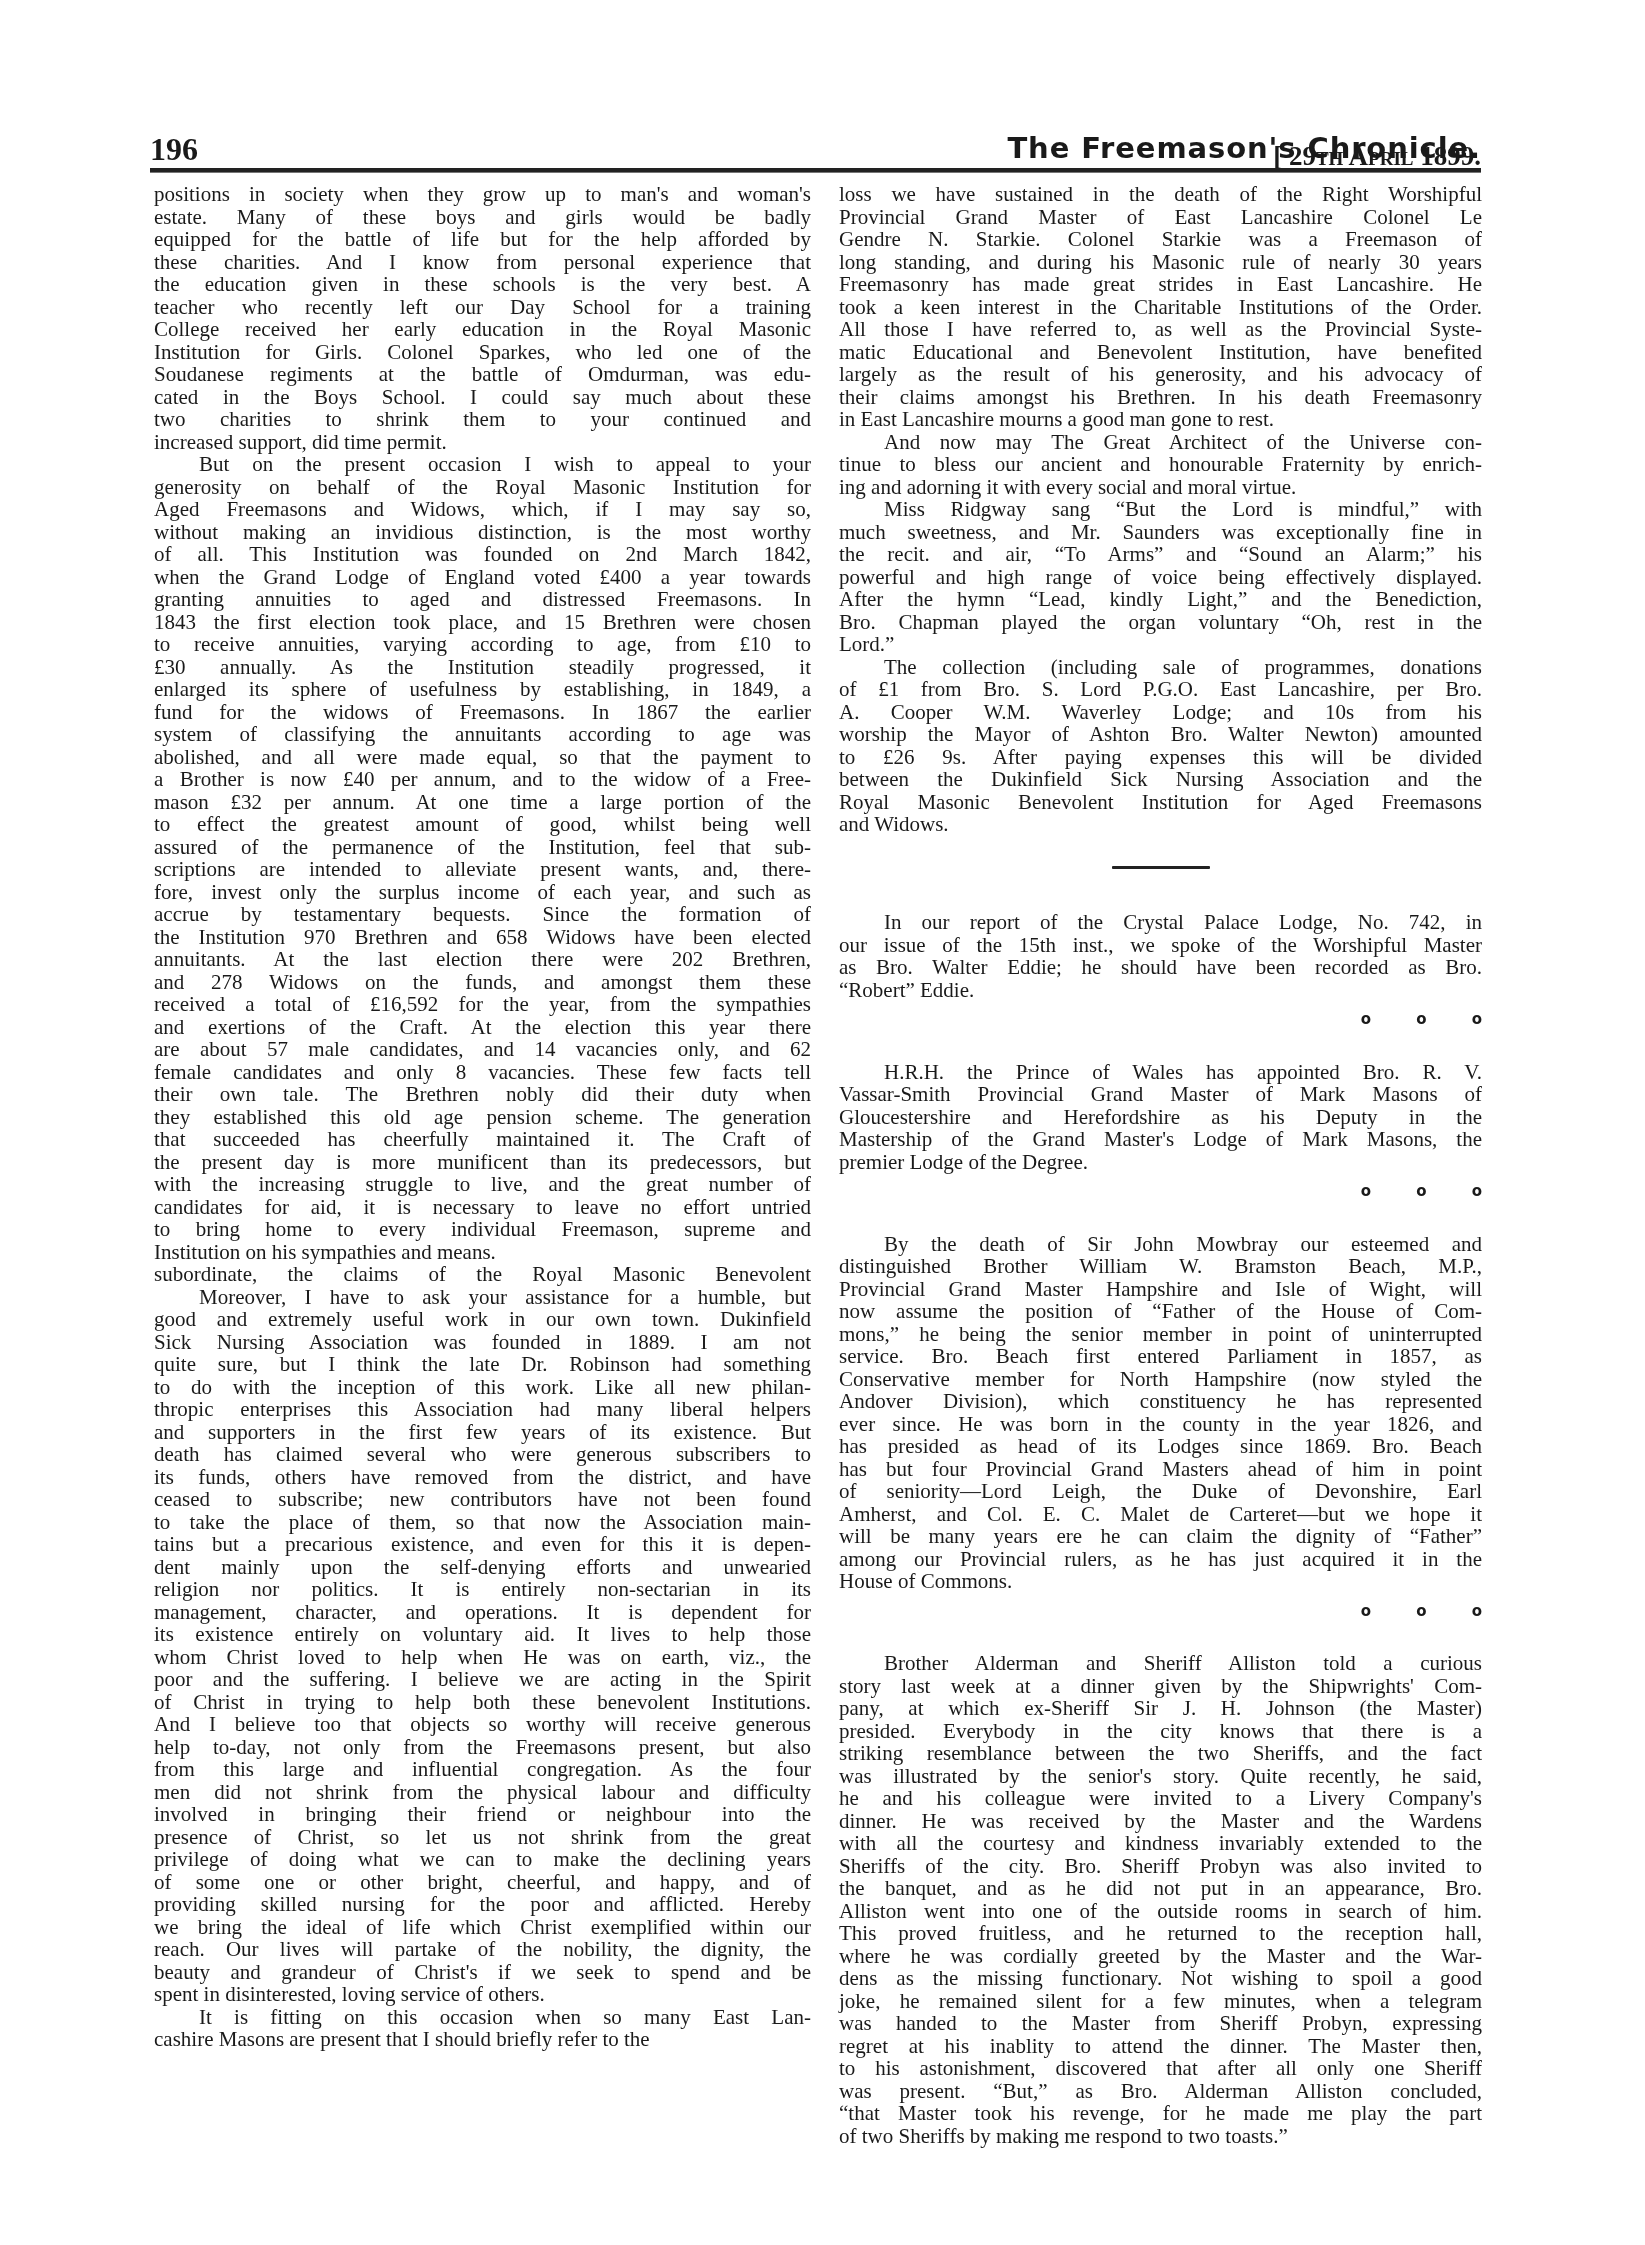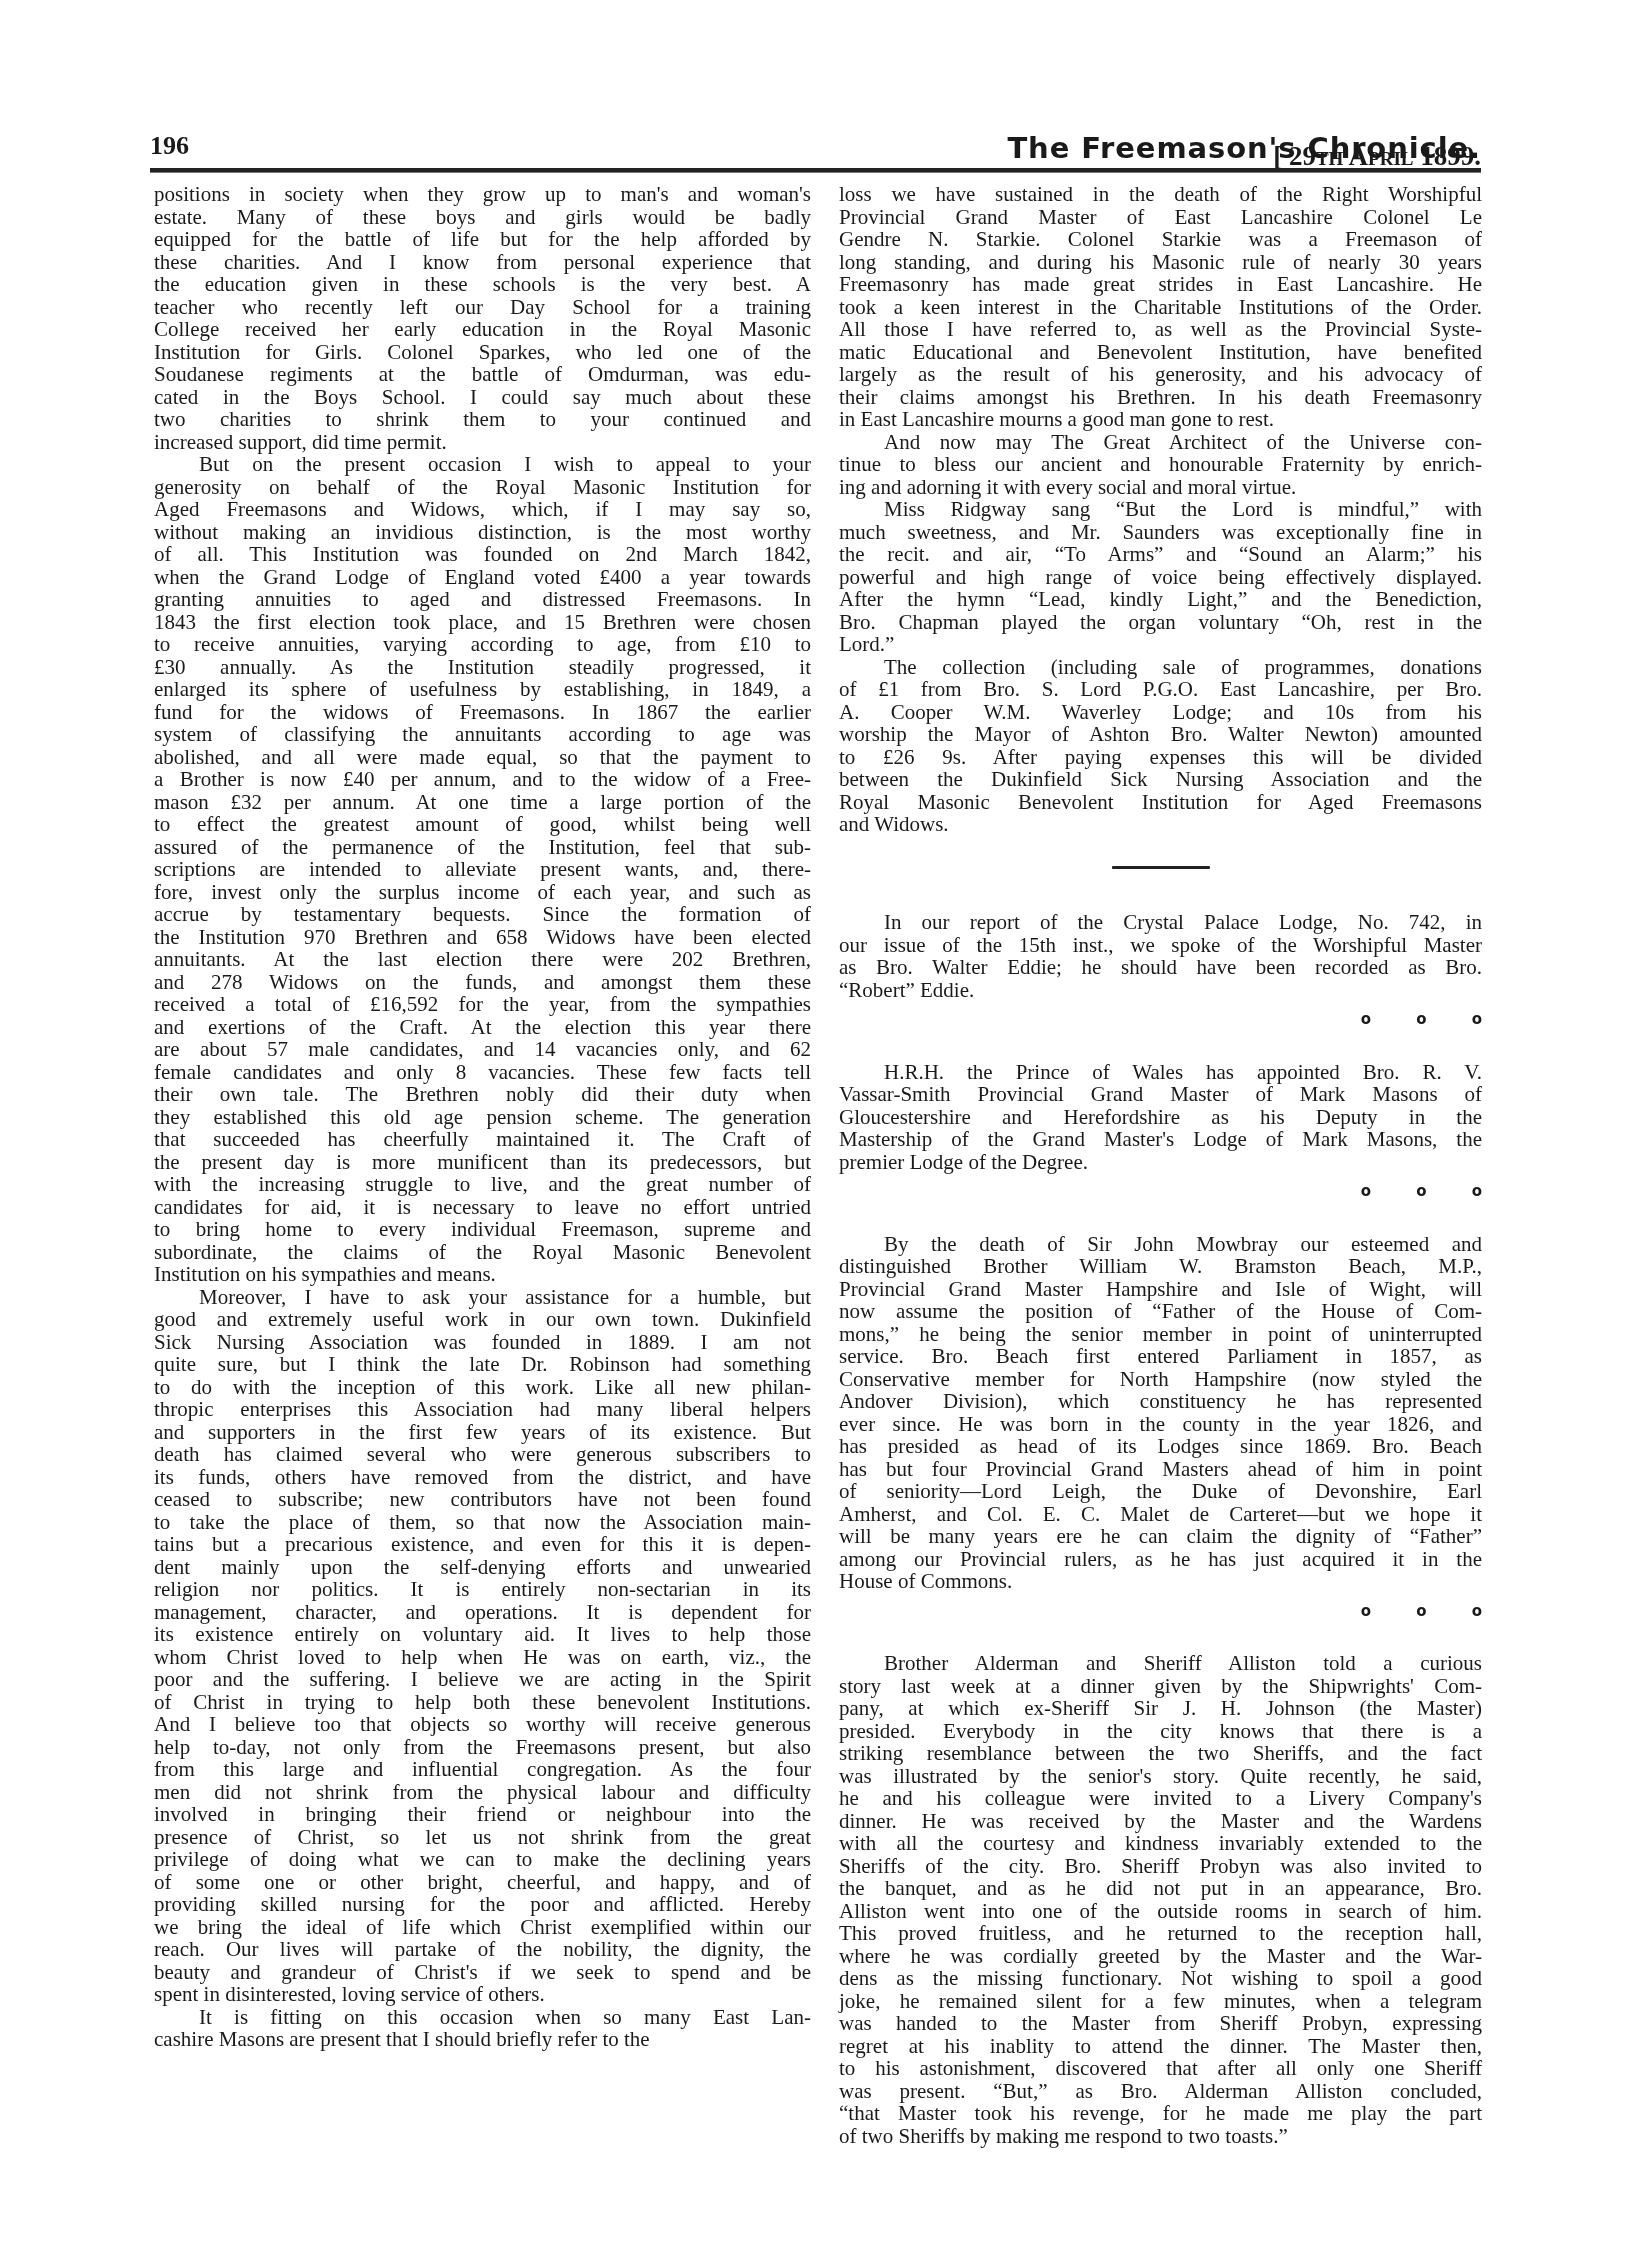--- a/index.html
+++ b/index.html
@@ -1,18 +1,18 @@
 <!DOCTYPE html>
 <html style="font-size:14px"><head>
 <meta charset="utf-8">
 <style>
   html, body { margin: 0; padding: 0; background: #ffffff; }
   body { width: 1646px; height: 2246px; position: relative; overflow: hidden; color: #1a1a1a; font-family: "Liberation Serif", "DejaVu Serif", serif; }
   .masthead { position: absolute; top: 131px; left: 150px; width: 1331px; height: 35px; }
-  .page-num { position: absolute; left: 0; top: 0; font-size: 26px; font-weight: bold; }
+  .page-num { position: absolute; left: 0; top: 0; font-size: 32px; font-weight: bold; }
   .title { position: absolute; left: 0; right: 0; top: 0; text-align: right; font-size: 29px; font-weight: bold; letter-spacing: 0.9px; font-family: "DejaVu Sans", sans-serif; }
   .date { position: absolute; right: 0; top: 10px; font-size: 27px; font-weight: bold; font-variant: small-caps; }
   .rule { position: absolute; top: 168px; left: 150px; width: 1331px; height: 3.5px; background: #222; border-bottom: 0.9px solid #777; }
   .col { position: absolute; top: 183px; width: 657px; font-size: 21px; line-height: 22.5px; }
   .col.left { left: 154px; }
   .col.right { left: 839px; width: 643px; }
   .ln { display: block; text-align: justify; text-align-last: justify; white-space: nowrap; height: 22.5px; overflow: visible; }
   .ln.last { text-align-last: left; }
   .ln.indent { text-indent: 45px; }
   .gap-s { height: 7px; }
@@ -75,22 +75,22 @@
       <span class="ln">and exertions of the Craft.  At the election this year there</span>
       <span class="ln">are about 57 male candidates, and 14 vacancies only, and 62</span>
       <span class="ln">female candidates and only 8 vacancies.  These few facts tell</span>
       <span class="ln">their own tale.  The Brethren nobly did their duty when</span>
       <span class="ln">they established this old age pension scheme.  The generation</span>
       <span class="ln">that succeeded has cheerfully maintained it.  The Craft of</span>
       <span class="ln">the present day is more munificent than its predecessors, but</span>
       <span class="ln">with the increasing struggle to live, and the great number of</span>
       <span class="ln">candidates for aid, it is necessary to leave no effort untried</span>
       <span class="ln">to bring home to every individual Freemason, supreme and</span>
+      <span class="ln last">Institution on his sympathies and means.</span>
       <span class="ln">subordinate, the claims of the Royal Masonic Benevolent</span>
-      <span class="ln last">Institution on his sympathies and means.</span>
     </div>
     <div class="para">
       <span class="ln indent">Moreover, I have to ask your assistance for a humble, but</span>
       <span class="ln">good and extremely useful work in our own town.  Dukinfield</span>
       <span class="ln">Sick Nursing Association was founded in 1889.  I am not</span>
       <span class="ln">quite sure, but I think the late Dr. Robinson had something</span>
       <span class="ln">to do with the inception of this work.  Like all new philan-</span>
       <span class="ln">thropic enterprises this Association had many liberal helpers</span>
       <span class="ln">and supporters in the first few years of its existence.  But</span>
       <span class="ln">death has claimed several who were generous subscribers to</span>

